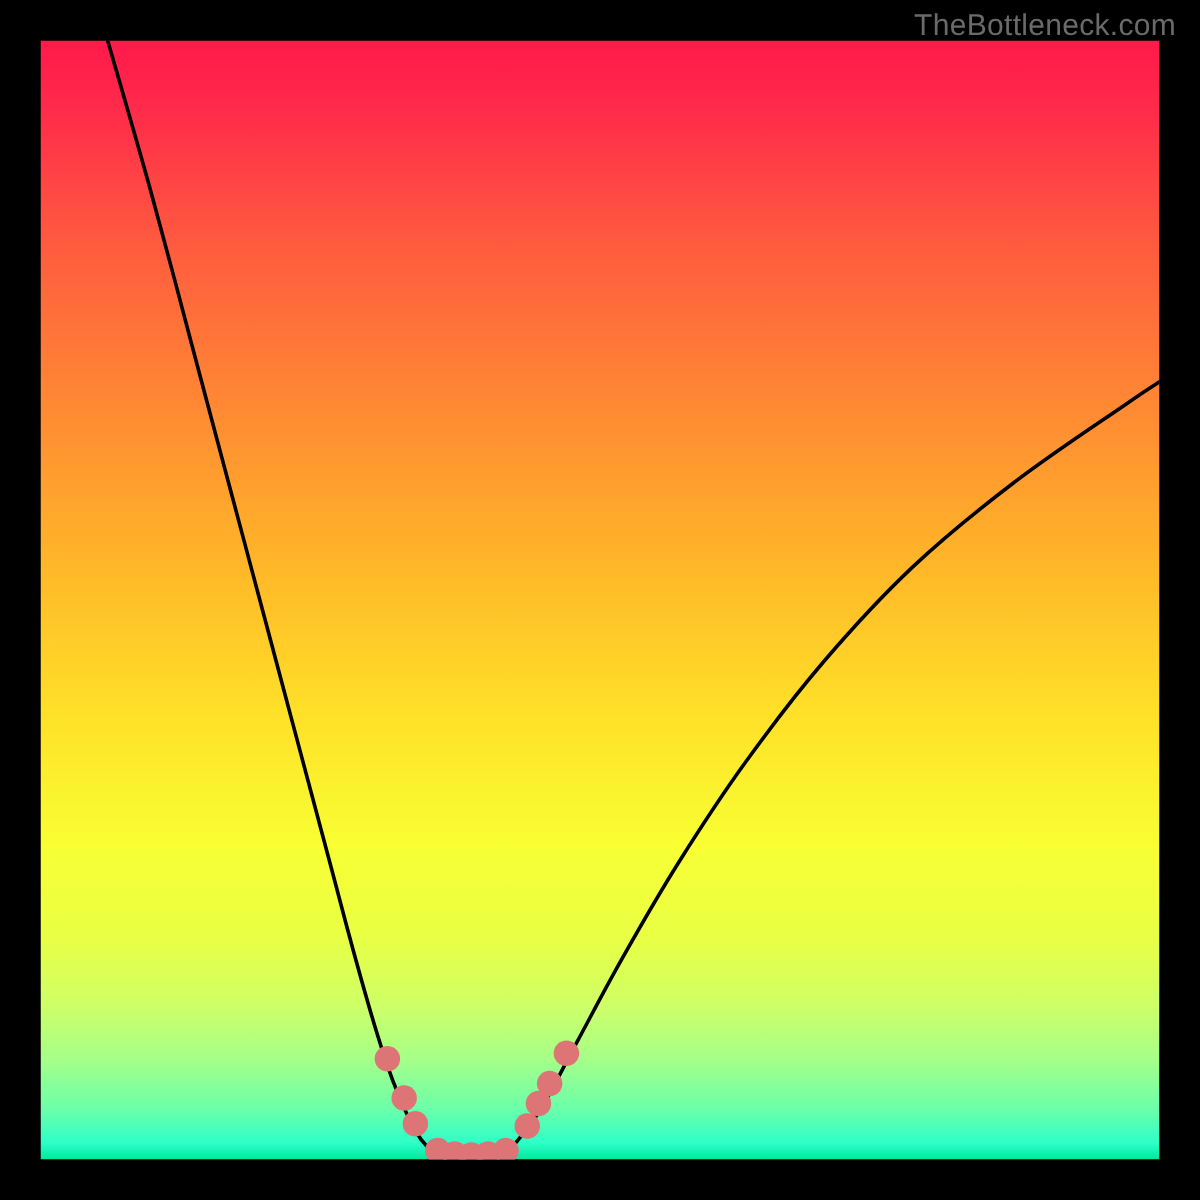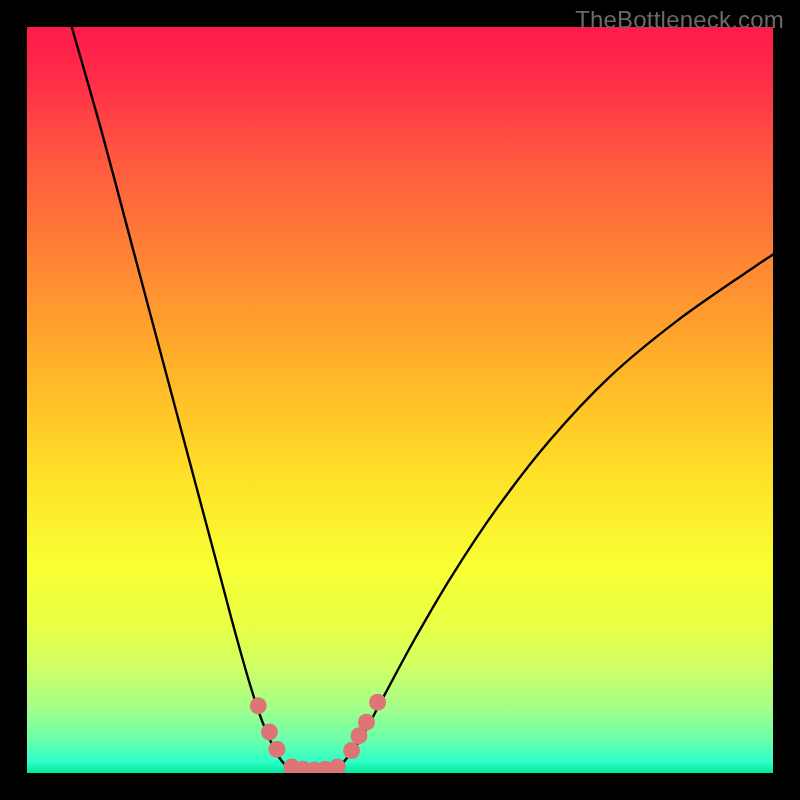--- a/index.html
+++ b/index.html
@@ -15,21 +15,21 @@
     position: relative;
     width: 800px;
     height: 800px;
     background: #000;
   }
   .watermark {
     position: absolute;
     top: 6px;
     right: 16px;
     color: #6a6a6a;
-    font-size: 24px;
+    font-size: 20px;
     font-weight: 400;
     letter-spacing: 0.2px;
     z-index: 30;
   }
   .plot {
     position: absolute;
     left: 27px;
     top: 27px;
     width: 746px;
     height: 746px;

